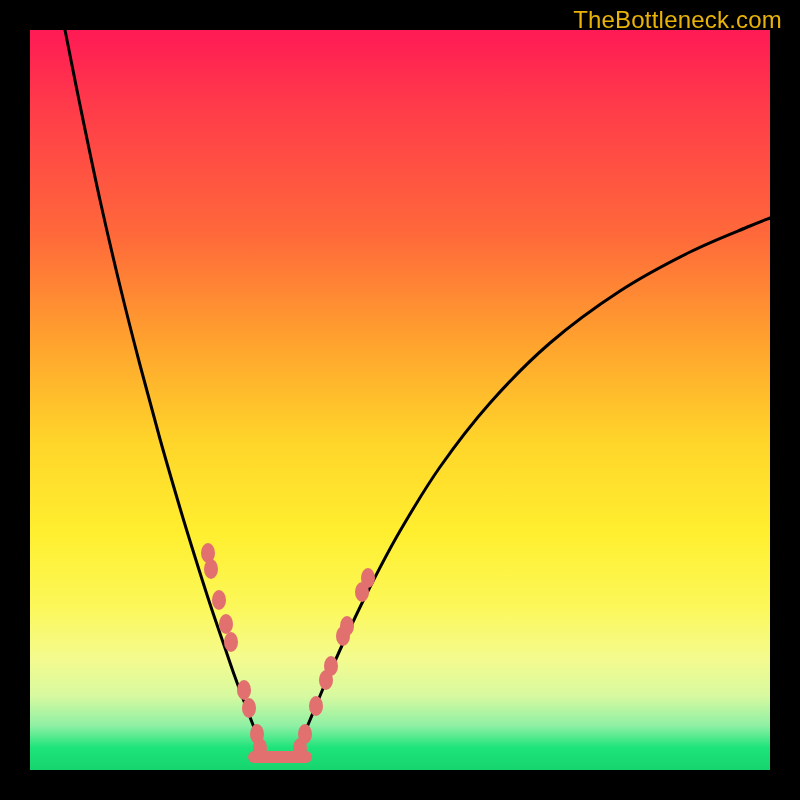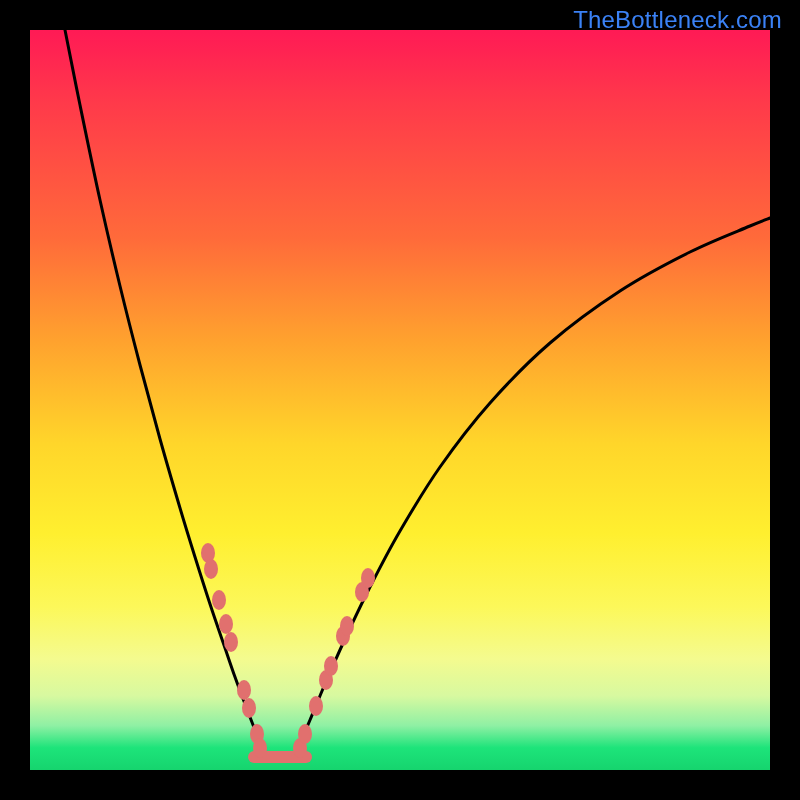--- a/index.html
+++ b/index.html
@@ -37,21 +37,21 @@
       #d7f9a0 90%,
       #8ff0a4 94%,
       #1de47a 97%,
       #16d46e 100%
     );
   }
   .watermark {
     position: absolute;
     top: 6px;
     right: 18px;
-    color: #3b82f6;
+    color: #eab308;
     font-size: 24px;
     font-weight: 400;
     letter-spacing: 0.2px;
     user-select: none;
   }
   svg.curve-layer {
     position: absolute;
     left: 0;
     top: 0;
     width: 740px;

